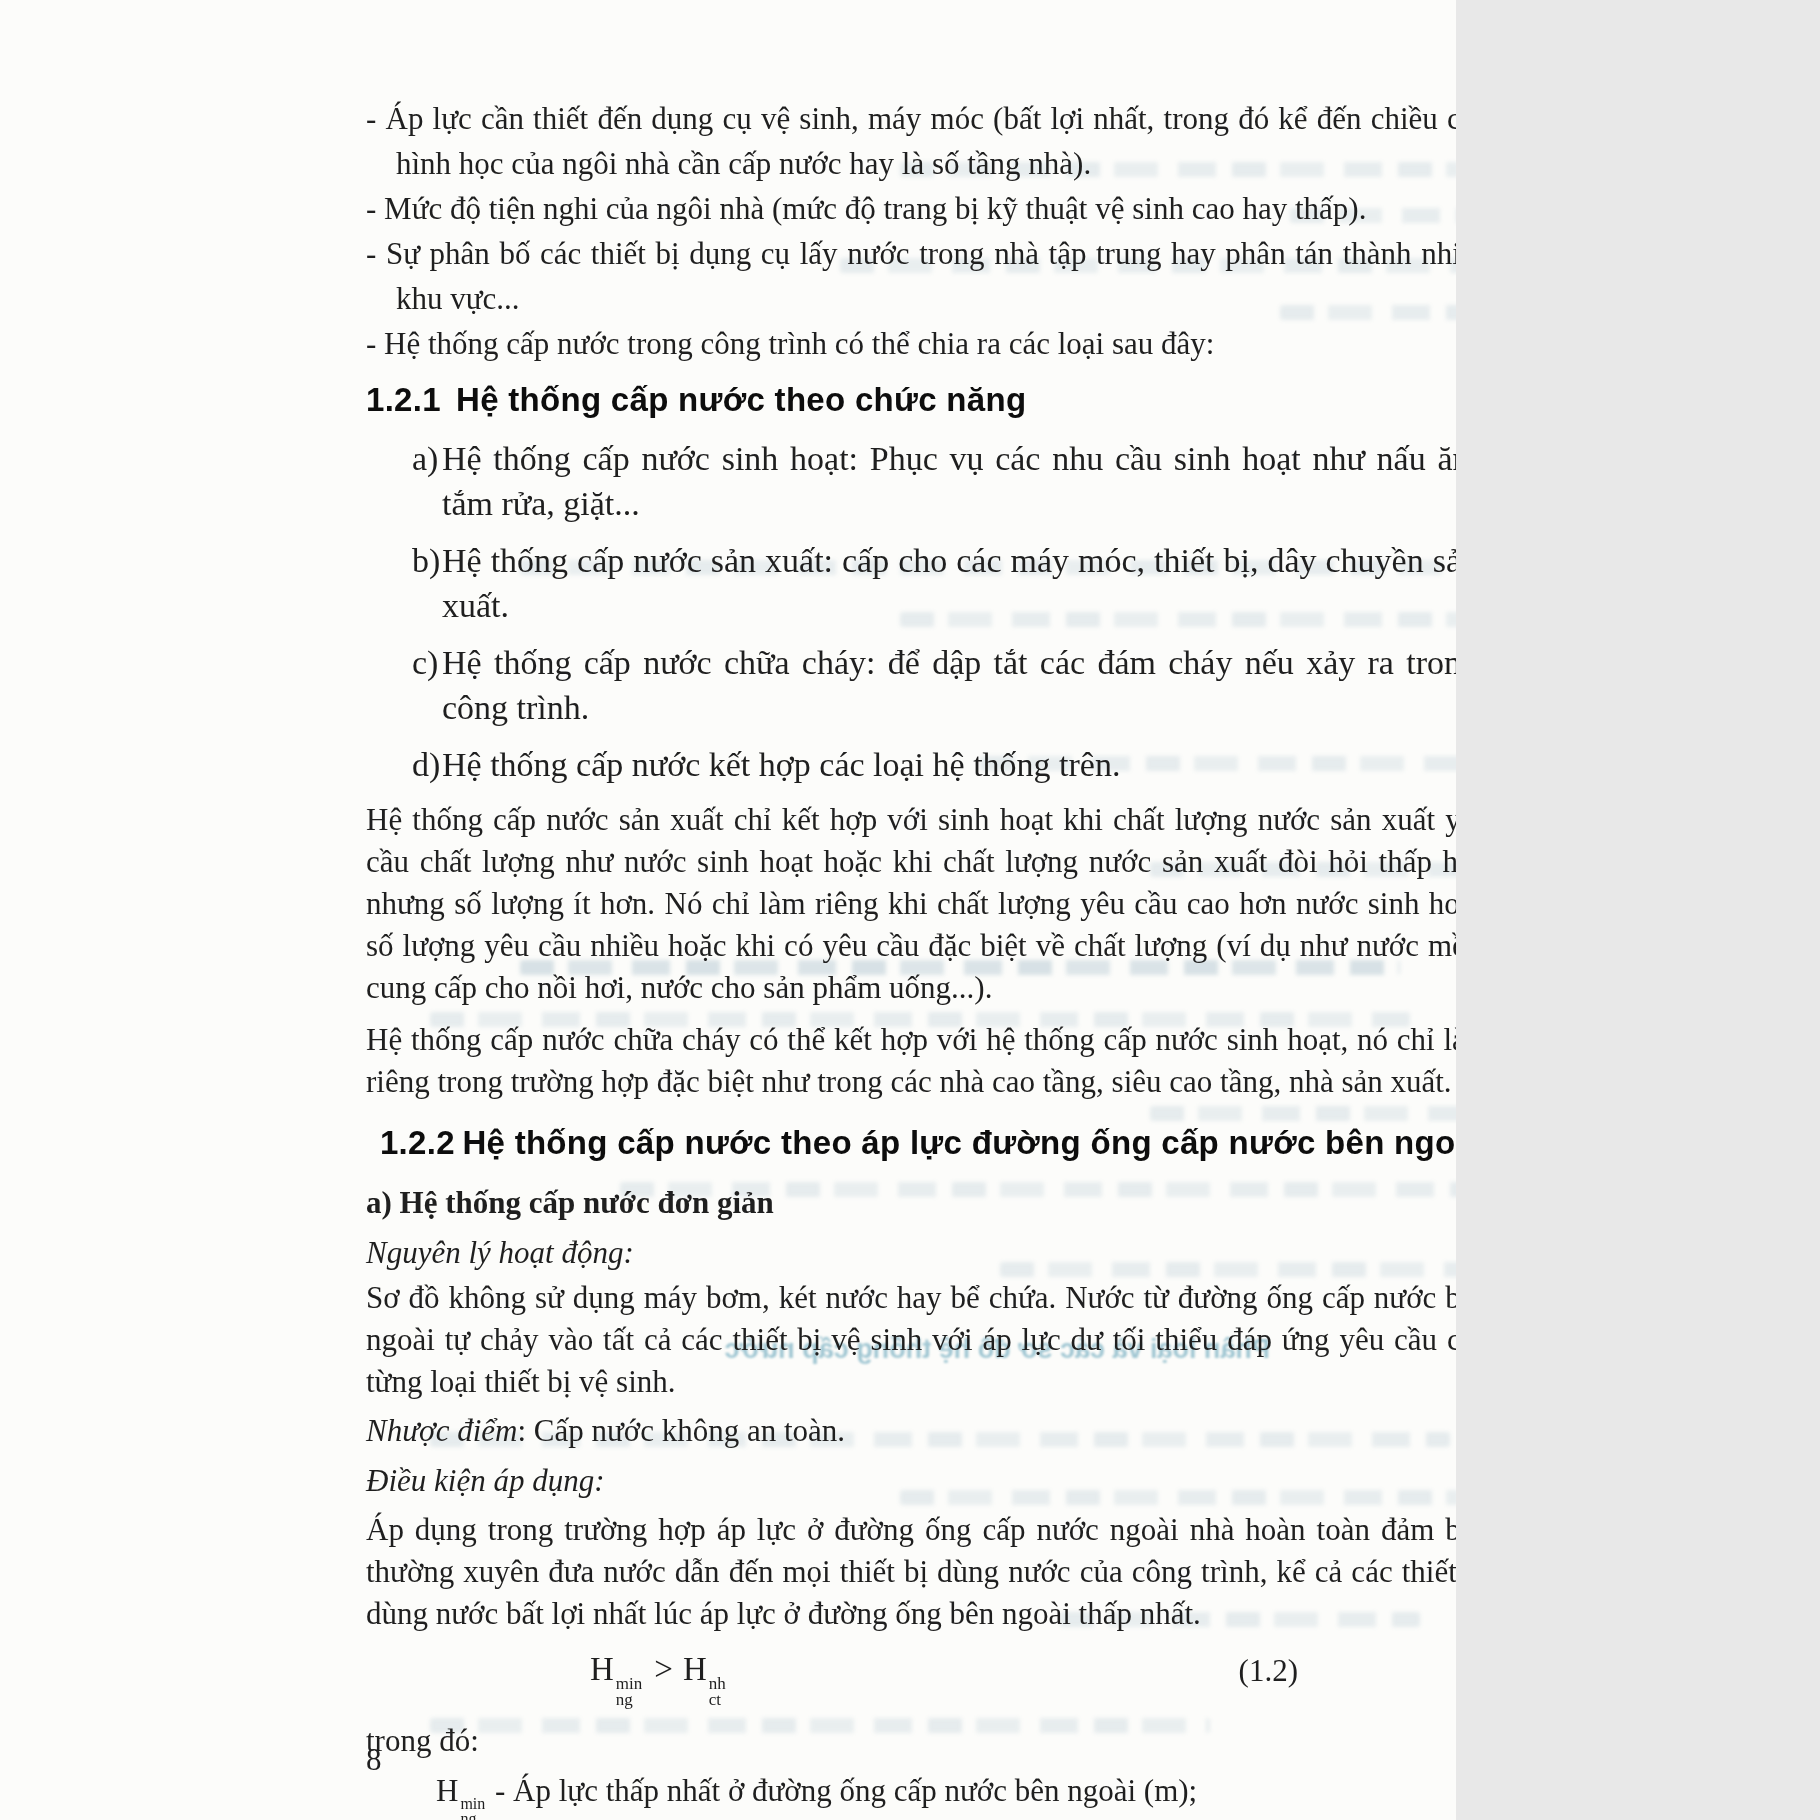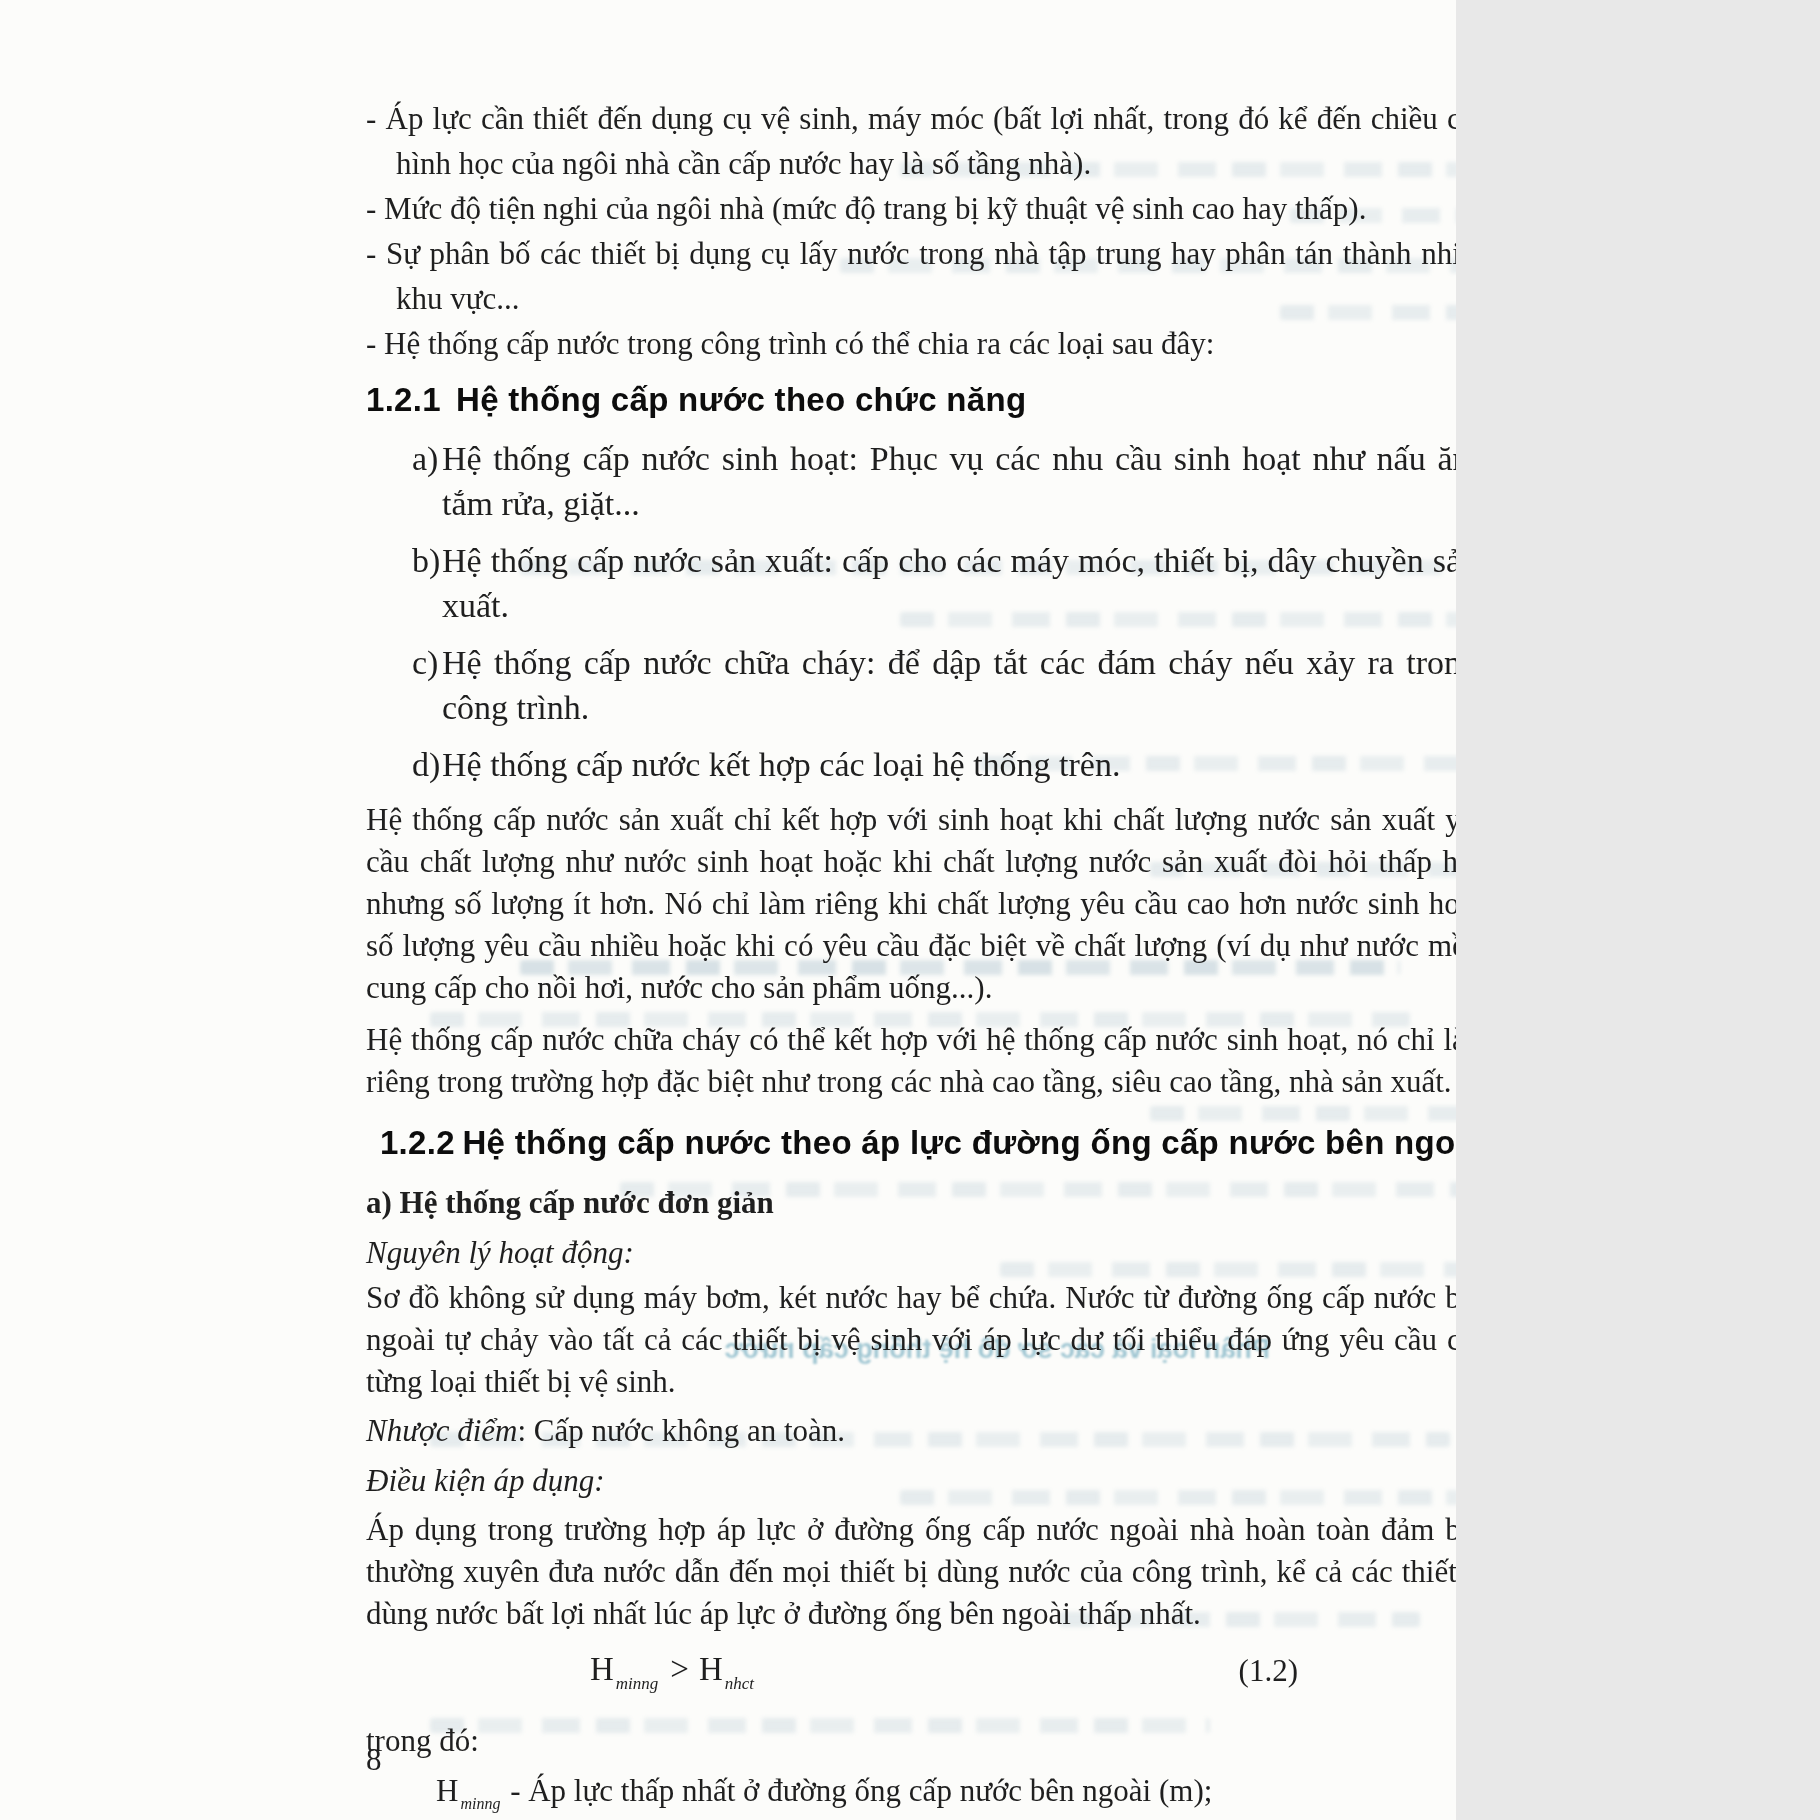--- a/index.html
+++ b/index.html
@@ -40,22 +40,22 @@
   .mt10{margin-top:10px;}
   .bold-sub{font-weight:bold;font-size:31px;line-height:44px;margin:14px 0 0 0;}
   .ital{font-style:italic;}
   .label-line{font-size:31px;line-height:44px;margin:6px 0 0 0;}
   
   .formula-row{
     position:relative;margin-top:16px;height:62px;font-size:33px;
   }
   .formula{position:absolute;left:224px;top:0;}
   .stack{
-    display:inline-flex;flex-direction:row;align-items:flex-start;
-    font-size:17px;line-height:16px;vertical-align:-9px;margin:0 2px 0 2px;font-style:italic;
+    display:inline-flex;flex-direction:column;align-items:flex-start;
+    font-size:17px;line-height:16px;vertical-align:-9px;margin:0 2px 0 2px;
   }
   .op{margin:0 10px;}
   .eqnum{position:absolute;right:192px;top:2px;font-size:31px;}
   .where-def{
     font-size:31px;line-height:44px;margin:6px 0 0 70px;
   }
   .where-def .stack{font-size:16px;line-height:15px;vertical-align:-8px;}
   
   .page-num{
     position:absolute;left:366px;top:1742px;font-size:31px;

